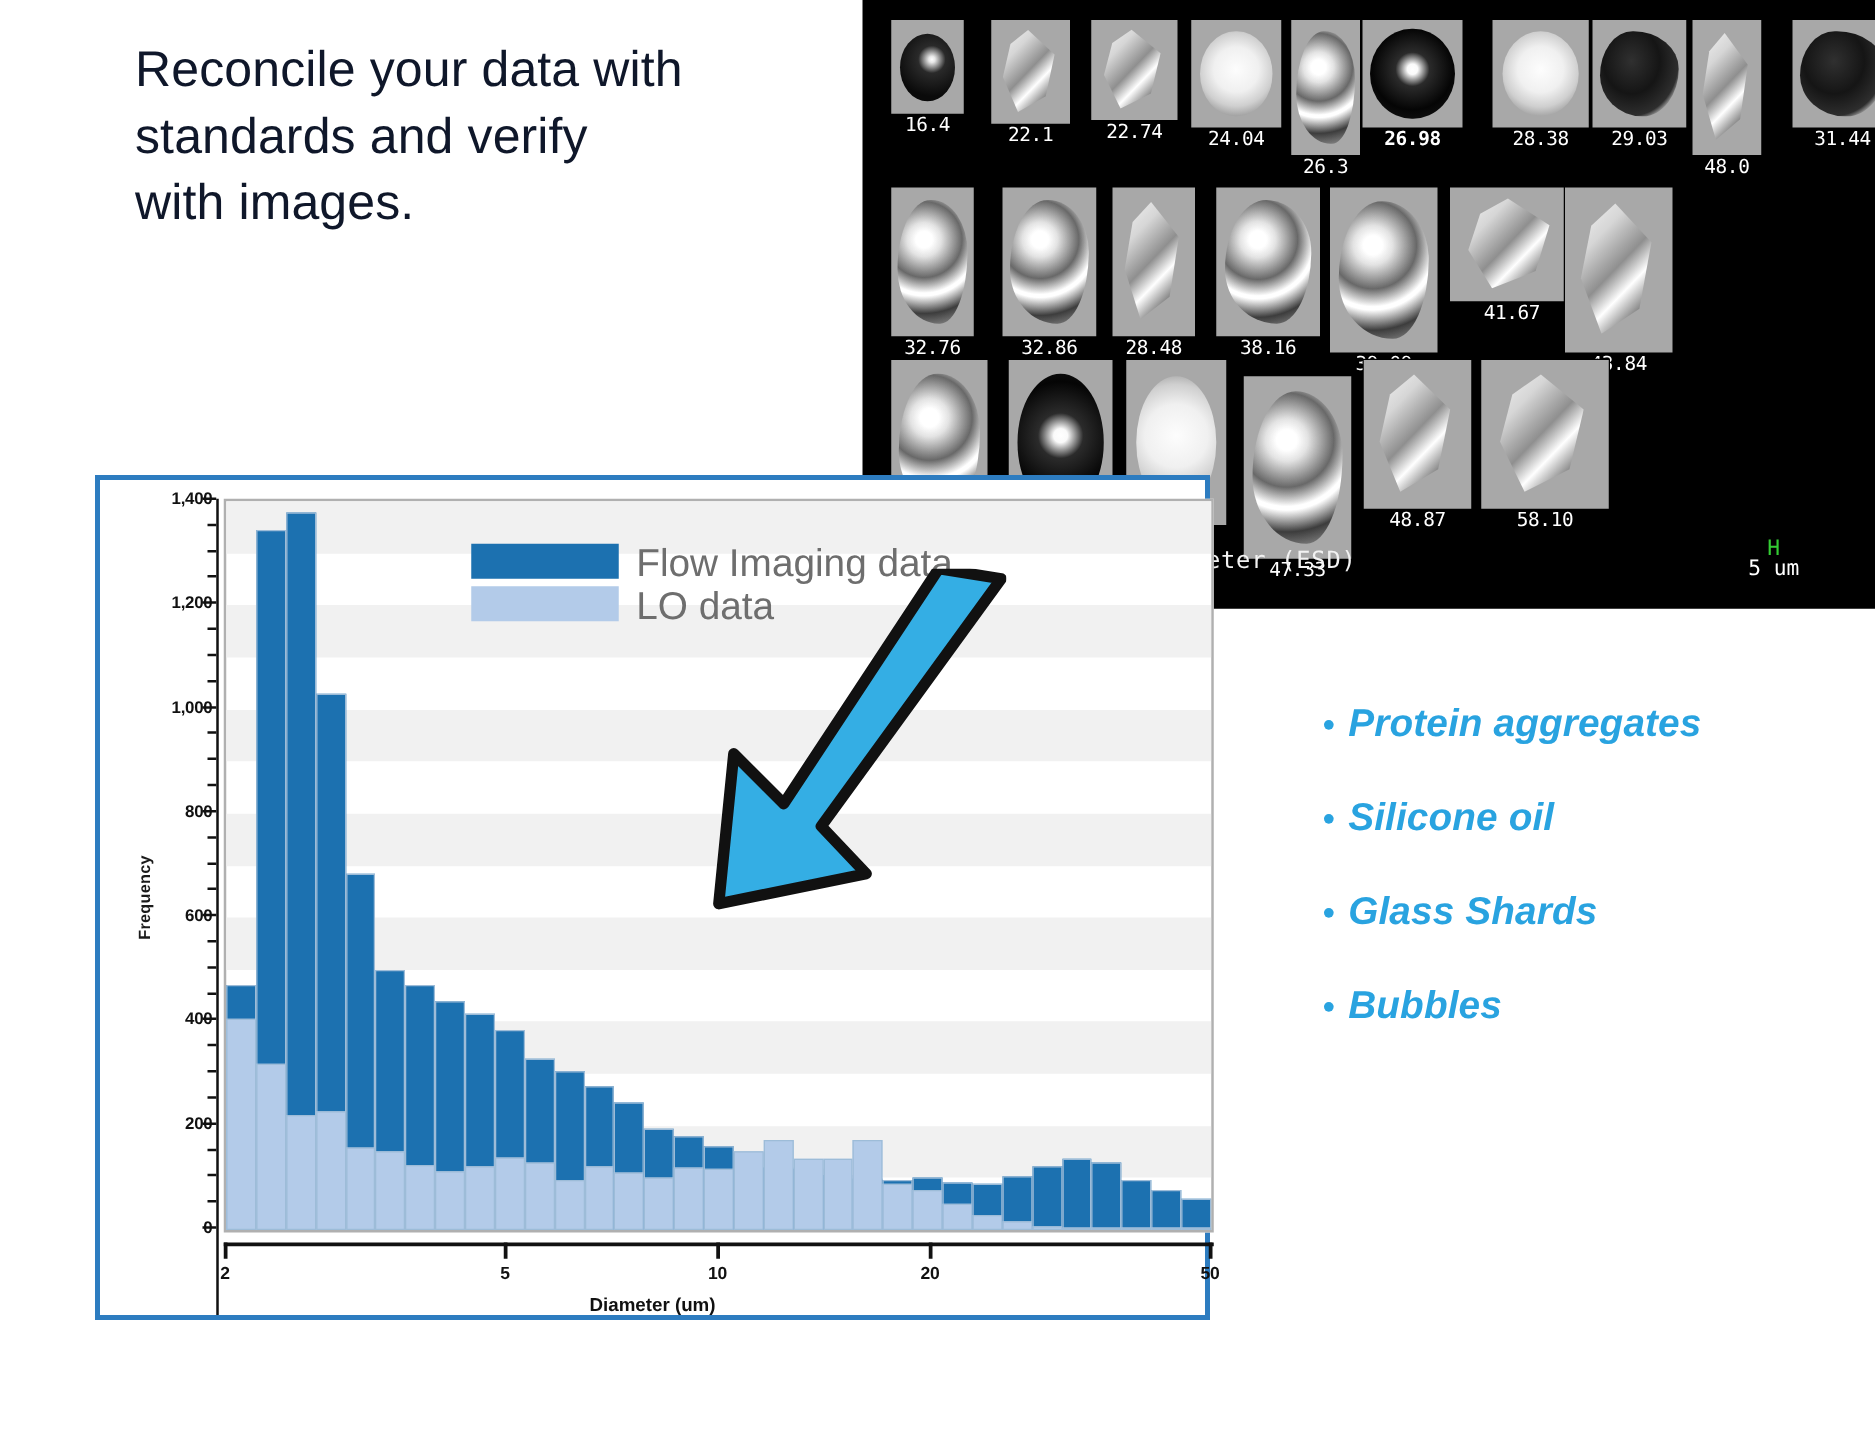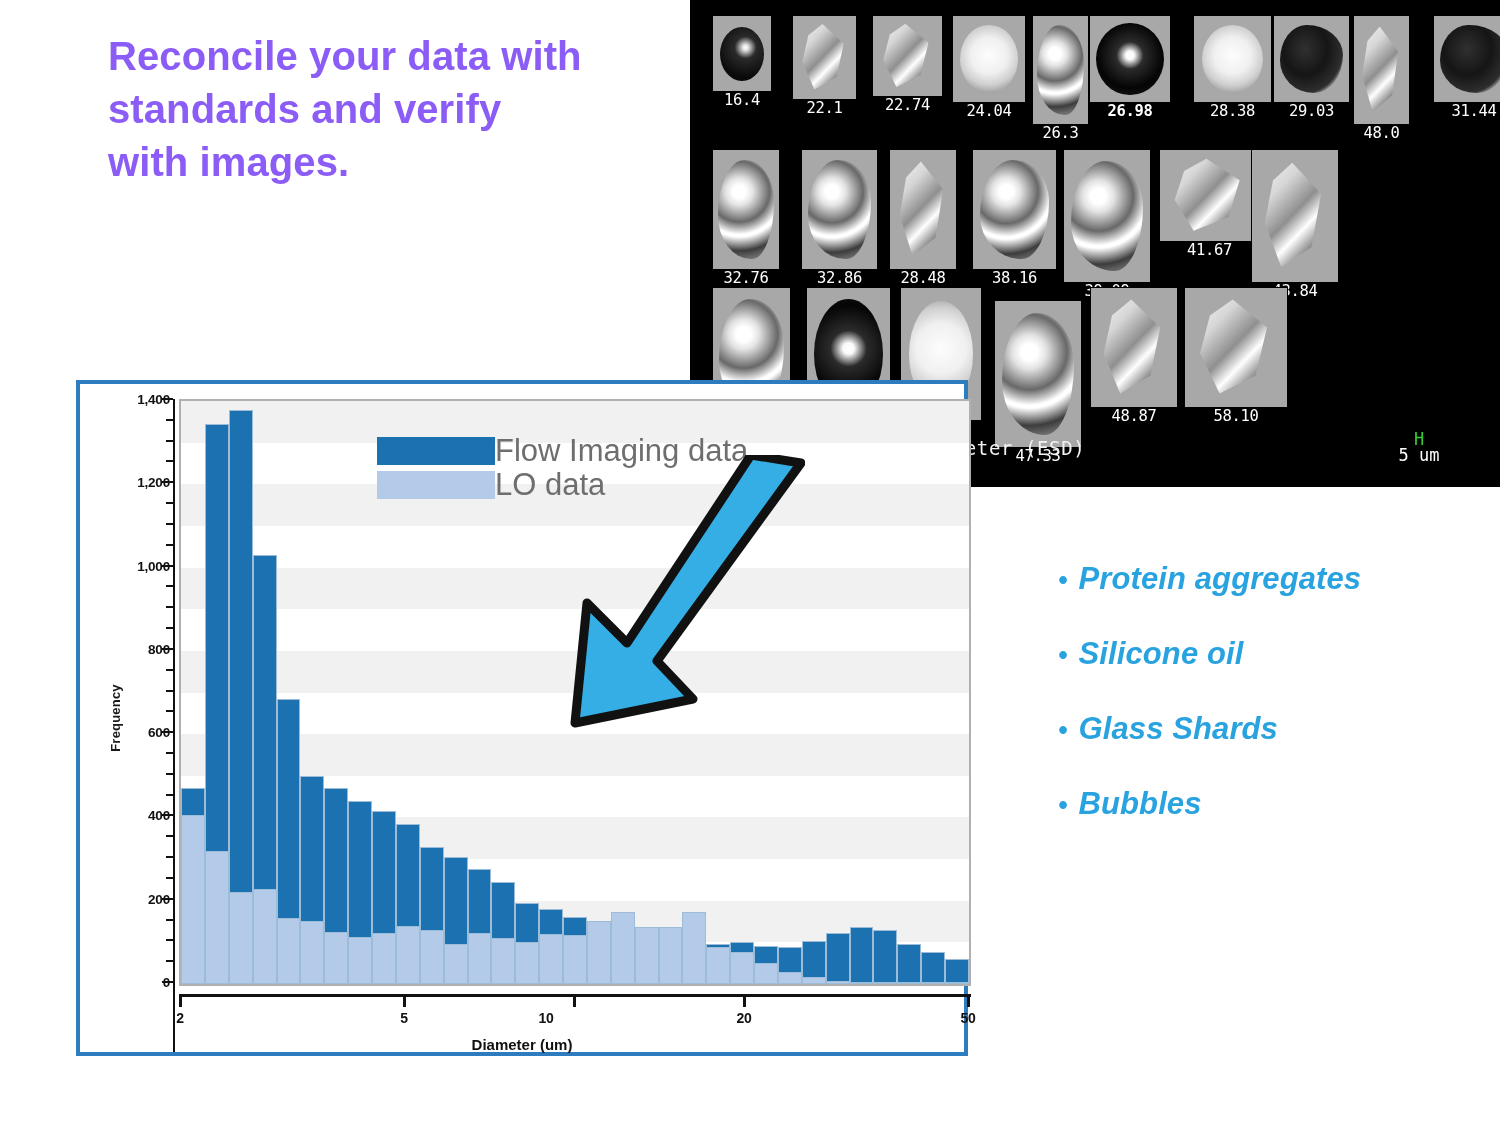--- a/index.html
+++ b/index.html
@@ -5,21 +5,21 @@
   html,body{margin:0;padding:0;}
   body{
     width:1500px;height:1148px;position:relative;overflow:hidden;
     background:#ffffff;
     font-family:"Liberation Sans", sans-serif;
   }
 
   
   #headline{
     position:absolute;left:108px;top:30px;width:580px;
-    font-size:40px;line-height:1.32;color:#8b5cf6;font-weight:700;
+    font-size:40px;line-height:1.32;color:#0f172a;font-weight:400;
     letter-spacing:0.1px;
   }
   #headline div{white-space:pre;}
 
   
   #particle-panel{
     position:absolute;left:690px;top:0px;width:810px;height:487px;
     background:#000000;overflow:hidden;
   }
   .p-row{position:absolute;left:0;width:100%;}
@@ -91,21 +91,21 @@
   }
   .bar-lo{
     position:absolute;bottom:0;left:0;right:0;
     background:#b3cbe9;border:1px solid #9dbcd8;box-sizing:border-box;
   }
 
   #legend{
     position:absolute;left:196px;top:34px;z-index:5;
     display:flex;flex-direction:column;gap:2px;
   }
-  .legend-row{display:flex;align-items:center;}
+  .legend-row{display:flex;gap:14px;}
   .legend-sw{width:118px;height:28px;}
   .legend-tx{font-size:31px;color:#6e6e6e;line-height:32px;}
 
   #xaxis-line{
     position:absolute;left:99px;top:610px;width:792px;height:3px;background:#111;
   }
   .xtick{position:absolute;top:610px;width:3px;height:13px;background:#111;}
   .xtick-label{
     position:absolute;top:626px;font-size:14px;color:#111;font-weight:700;
     transform:translateX(-50%);letter-spacing:-0.2px;
@@ -500,21 +500,21 @@
       </div>
     </div>
 
     <div id="xaxis-line"></div>
     <div id="xticks">
         <div class="xtick" style="left: 99px;"></div>
         <div class="xtick-label" style="left: 100px;">2</div>
         <div class="xtick" style="left: 323px;"></div>
         <div class="xtick-label" style="left: 324px;">5</div>
         <div class="xtick" style="left: 493px;"></div>
-        <div class="xtick-label" style="left: 466px;">10</div>
+        <div class="xtick-label" style="left: 494px;">10</div>
         <div class="xtick" style="left: 663px;"></div>
         <div class="xtick-label" style="left: 664px;">20</div>
         <div class="xtick" style="left: 887px;"></div>
         <div class="xtick-label" style="left: 888px;">50</div>
       </div>
     <div id="x-axis-title">Diameter (um)</div>
   </div>
 </div>
 
 <svg id="arrow" viewBox="0 0 240 280">

